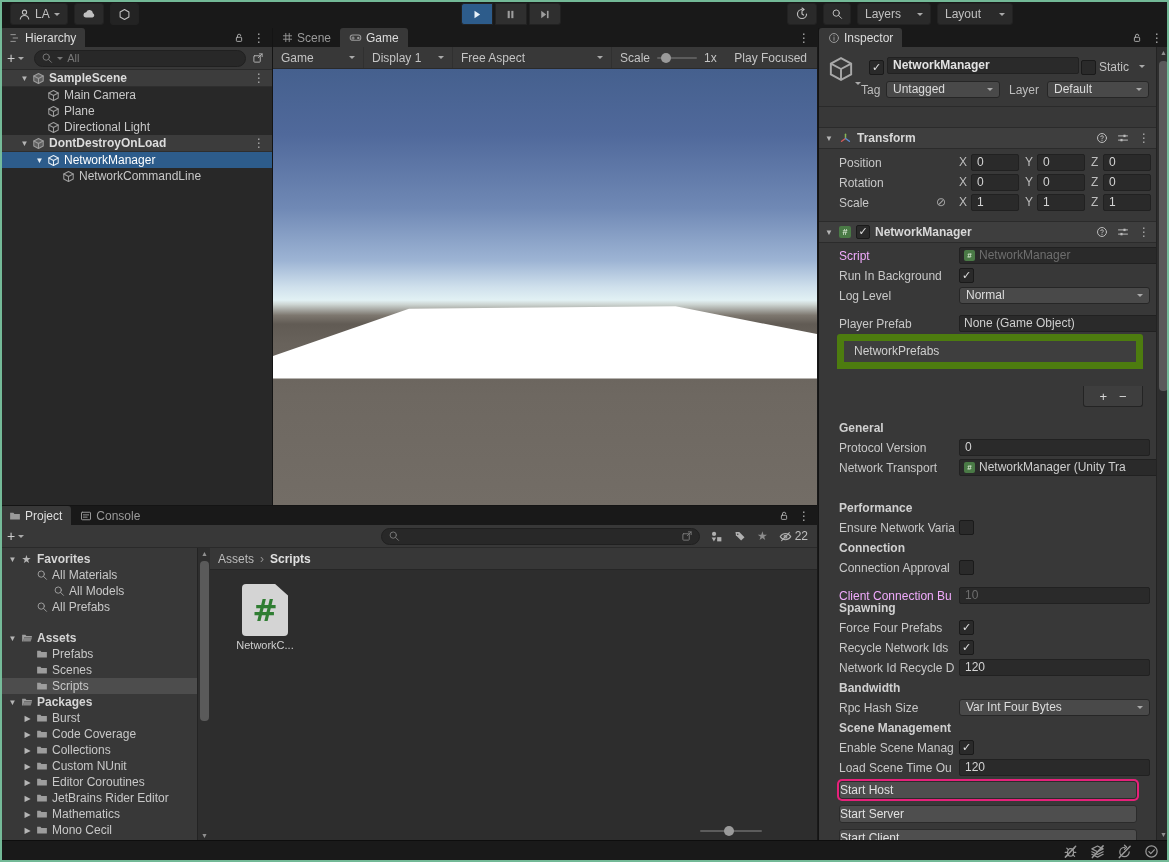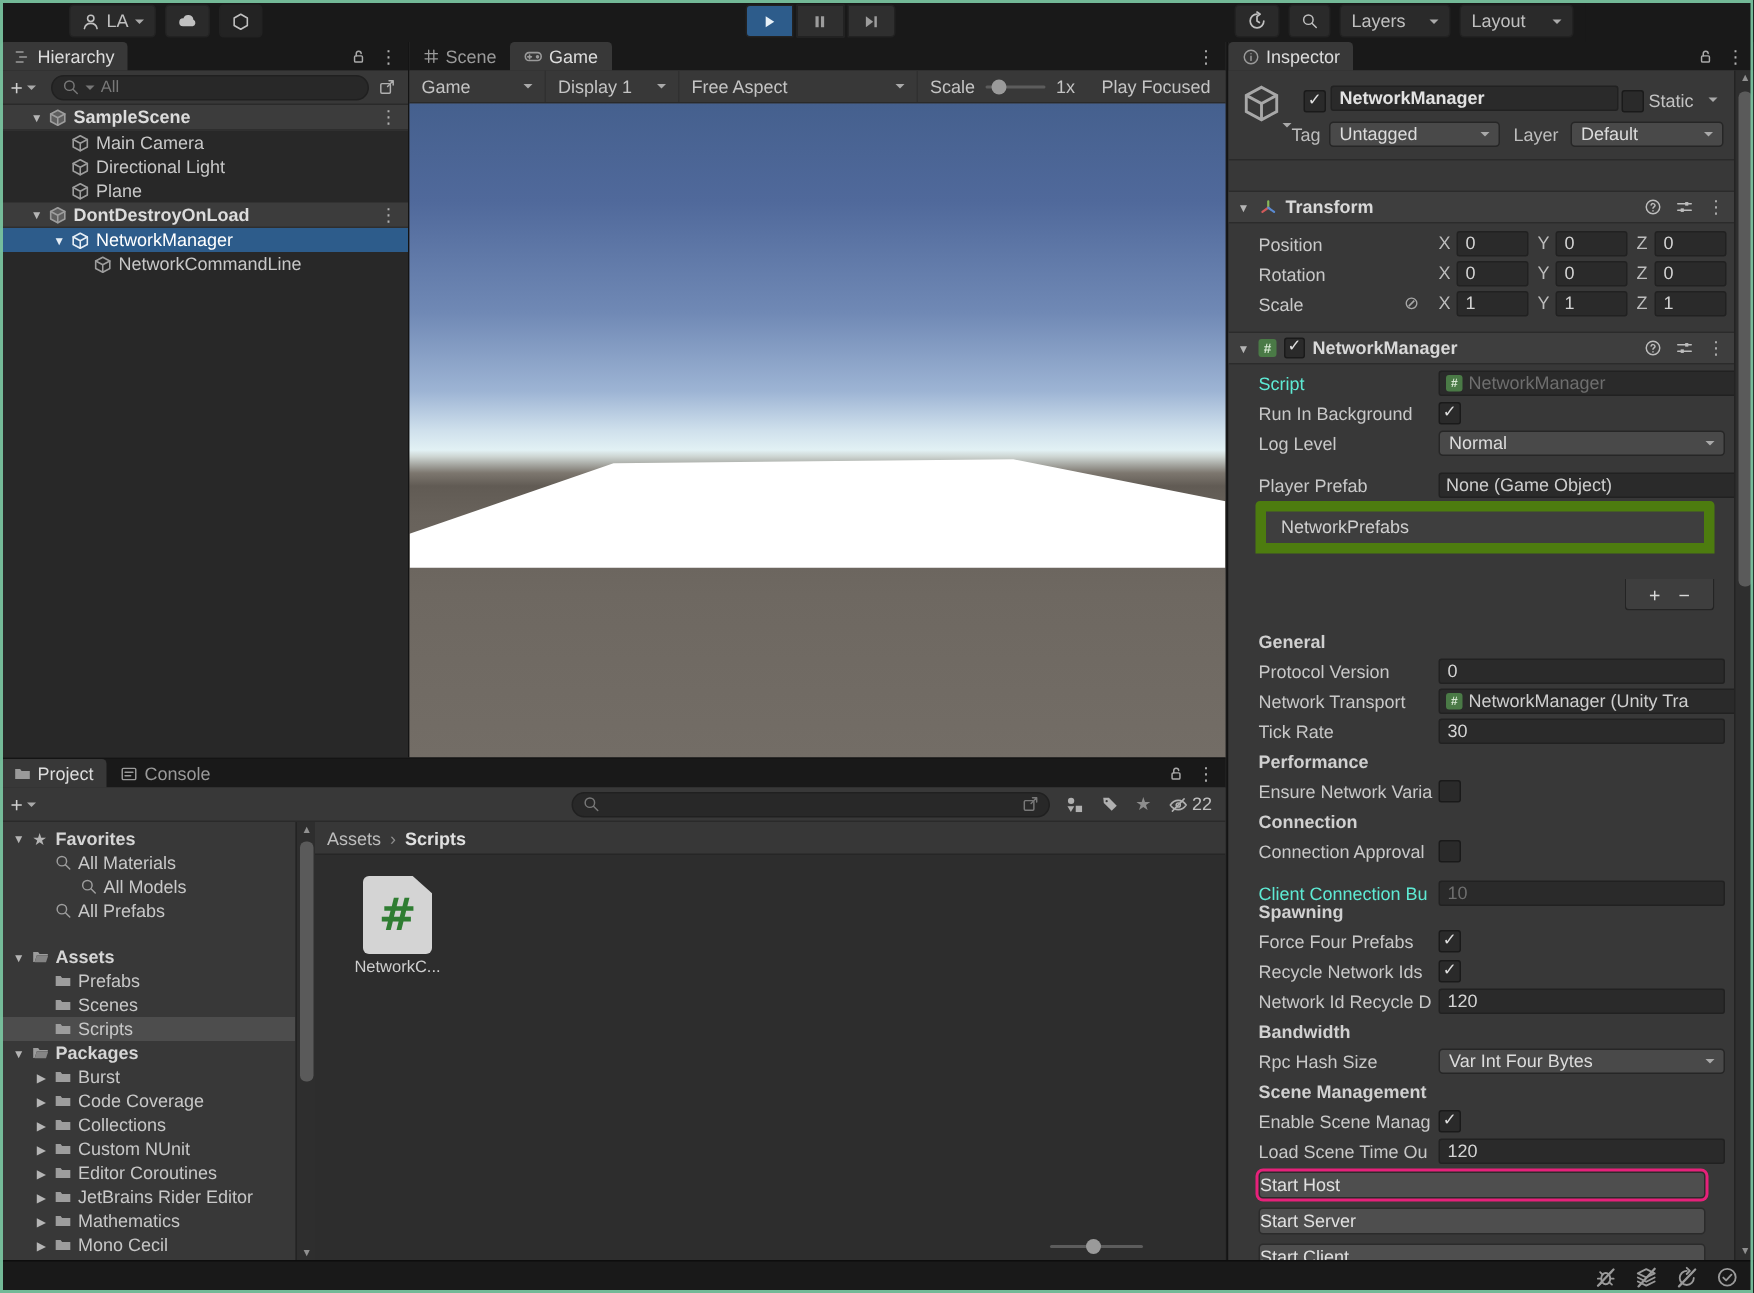--- a/index.html
+++ b/index.html
@@ -2,21 +2,21 @@
 <html><head>
 <meta charset="utf-8">
 <style>
   html,body{margin:0;padding:0;background:#101010;}
   #root{position:relative;width:1169px;height:862px;background:#191919;overflow:hidden;
         font-family:"Liberation Sans","DejaVu Sans",sans-serif;font-size:12px;color:#c8c8c8;}
   .svgi{display:inline-flex;align-items:center;justify-content:center;line-height:0;}
   .svgi svg{display:block;}
 
   
-  #topbar{position:absolute;left:0;top:0;width:1021px;height:28px;background:#191919;display:flex;align-items:center;margin-left:36px;}
+  #topbar{position:absolute;left:0;top:0;width:1021px;height:28px;background:#191919;display:flex;align-items:center;}
   .tbgroup{display:flex;align-items:center;gap:6px;}
   .tbbtn{height:20px;background:#2a2a2a;border:1px solid #222;border-radius:3px;display:flex;align-items:center;
          gap:4px;padding:0 7px;color:#c0c0c0;}
   .tbbtn.flat{background:#232323;}
   #tb-left{margin-left:10px;}
   #tb-center{position:absolute;left:0;right:0;display:flex;justify-content:center;gap:2px;pointer-events:none;}
   #tb-center .pbtn{pointer-events:auto;width:30px;height:20px;background:#2f2f2f;border:1px solid #222;
                    display:flex;align-items:center;justify-content:center;color:#9d9d9d;}
   #tb-center .pbtn:first-child{border-radius:3px 0 0 3px;}
   #tb-center .pbtn:last-child{border-radius:0 3px 3px 0;}
@@ -81,21 +81,21 @@
   .isection .ilabel{font-weight:bold;color:#d0d0d0;width:220px;}
   .ictrl{position:absolute;left:140px;right:7px;top:1px;height:17px;}
   .ifield{background:#2a2a2a;border:1px solid #212121;border-radius:2px;height:15px;line-height:15px;padding:0 5px;color:#d4d4d4;}
   .idd{background:#494949;border:1px solid #262626;border-radius:3px;height:15px;line-height:15px;padding:0 6px;color:#dcdcdc;
        display:flex;align-items:center;justify-content:space-between;}
   .iobj{background:#2a2a2a;border:1px solid #212121;border-radius:2px;height:15px;line-height:15px;padding:0 16px 0 4px;
         color:#cfcfcf;display:flex;align-items:center;gap:4px;position:relative;white-space:nowrap;overflow:hidden;}
   .iobj .picker{position:absolute;right:2px;top:-1px;color:#a8a8a8;font-size:12px;}
   .icheckbox{width:13px;height:13px;background:#2a2a2a;border:1px solid #1a1a1a;border-radius:2px;color:#e0e0e0;
              font-size:11px;line-height:12px;text-align:center;}
-  .irow.disabled .ilabel{color:#5eead4;}
+  .irow.disabled .ilabel{color:#f0abfc;}
   .irow.disabled .ifield,.irow.disabled .iobj{color:#6e6e6e;}
   .ibtn{position:absolute;left:20px;right:20px;height:18px;background:#4e4e4e;border:1px solid #2b2b2b;border-radius:3px;
         color:#e0e0e0;text-align:left;line-height:17px;box-sizing:border-box;}
   .annotated{box-shadow:0 0 0 2px #e6217a;}
   .scripticon{width:12px;height:12px;border-radius:2px;background:#4a7a46;color:#d7e8d3;font-weight:bold;font-size:9px;
               line-height:12px;text-align:center;flex:none;}
   .prefabbox{position:absolute;left:18px;right:14px;}
   .pbhead{height:21px;background:#3e3e3e;border:7px solid #4d7c0f;border-radius:3px 3px 0 0;line-height:21px;
           padding-left:10px;color:#cfcfcf;}
   .pbitem{height:29px;background:#333333;border:1px solid #242424;border-top:none;display:flex;align-items:center;}
@@ -272,31 +272,31 @@
           <span>Main Camera</span>
         </div>
         <div class="trow" style="padding-left: 33px;">
           <span class="exp"></span>
           <span class="ticon">
             <svg width="13" height="13" viewBox="0 0 16 16" fill="none" stroke="currentColor" stroke-width="1.3" stroke-linecap="round" stroke-linejoin="round">
               <path d="M8 1.8 13.8 4.9v6.2L8 14.2 2.2 11.1V4.9z"></path>
               <path d="M2.2 4.9 8 8l5.8-3.1M8 8v6.2"></path>
             </svg>
           </span>
-          <span>Directional Light</span>
+          <span>Plane</span>
         </div>
         <div class="trow" style="padding-left: 33px;">
           <span class="exp"></span>
           <span class="ticon">
             <svg width="13" height="13" viewBox="0 0 16 16" fill="none" stroke="currentColor" stroke-width="1.3" stroke-linecap="round" stroke-linejoin="round">
               <path d="M8 1.8 13.8 4.9v6.2L8 14.2 2.2 11.1V4.9z"></path>
               <path d="M2.2 4.9 8 8l5.8-3.1M8 8v6.2"></path>
             </svg>
           </span>
-          <span>Plane</span>
+          <span>Directional Light</span>
         </div>
         <div class="trow scene" style="padding-left: 18px;">
           <span class="exp">▼</span>
           <span class="ticon">
             <svg width="13" height="13" viewBox="0 0 16 16" fill="none" stroke="currentColor" stroke-width="1.3" stroke-linecap="round" stroke-linejoin="round">
               <path d="M8 1.8 13.8 4.9v6.2L8 14.2 2.2 11.1V4.9z" fill="currentColor" stroke="none" opacity="0.35"></path>
               <path d="M8 1.8 13.8 4.9v6.2L8 14.2 2.2 11.1V4.9z"></path>
               <path d="M2.2 4.9 8 8l5.8-3.1M8 8v6.2"></path>
             </svg>
           </span>
@@ -539,24 +539,20 @@
         <div class="irow" style="top: 391px;">
           <div class="ilabel">Protocol Version</div>
           <div class="ifield ictrl">0</div>
         </div>
         <div class="irow" style="top: 411px;">
           <div class="ilabel">Network Transport</div>
           <div class="iobj ictrl">
             <span class="scripticon" style="width:11px;height:11px;line-height:11px;font-size:8px;">#</span>
             <span>NetworkManager (Unity Tra</span>
           </div>
-        </div>
-        <div class="irow" style="top: 431px;">
-          <div class="ilabel">Tick Rate</div>
-          <div class="ifield ictrl">30</div>
         </div>
         <div class="irow isection" style="top: 451px;">
           <div class="ilabel">Performance</div>
         </div>
         <div class="irow isection" style="top: 491px;">
           <div class="ilabel">Connection</div>
         </div>
         <div class="irow" style="top: 471px;">
           <div class="ilabel">Ensure Network Varia</div>
           <div class="icheckbox" style="position: absolute; left: 140px; top: 2px;"></div>

